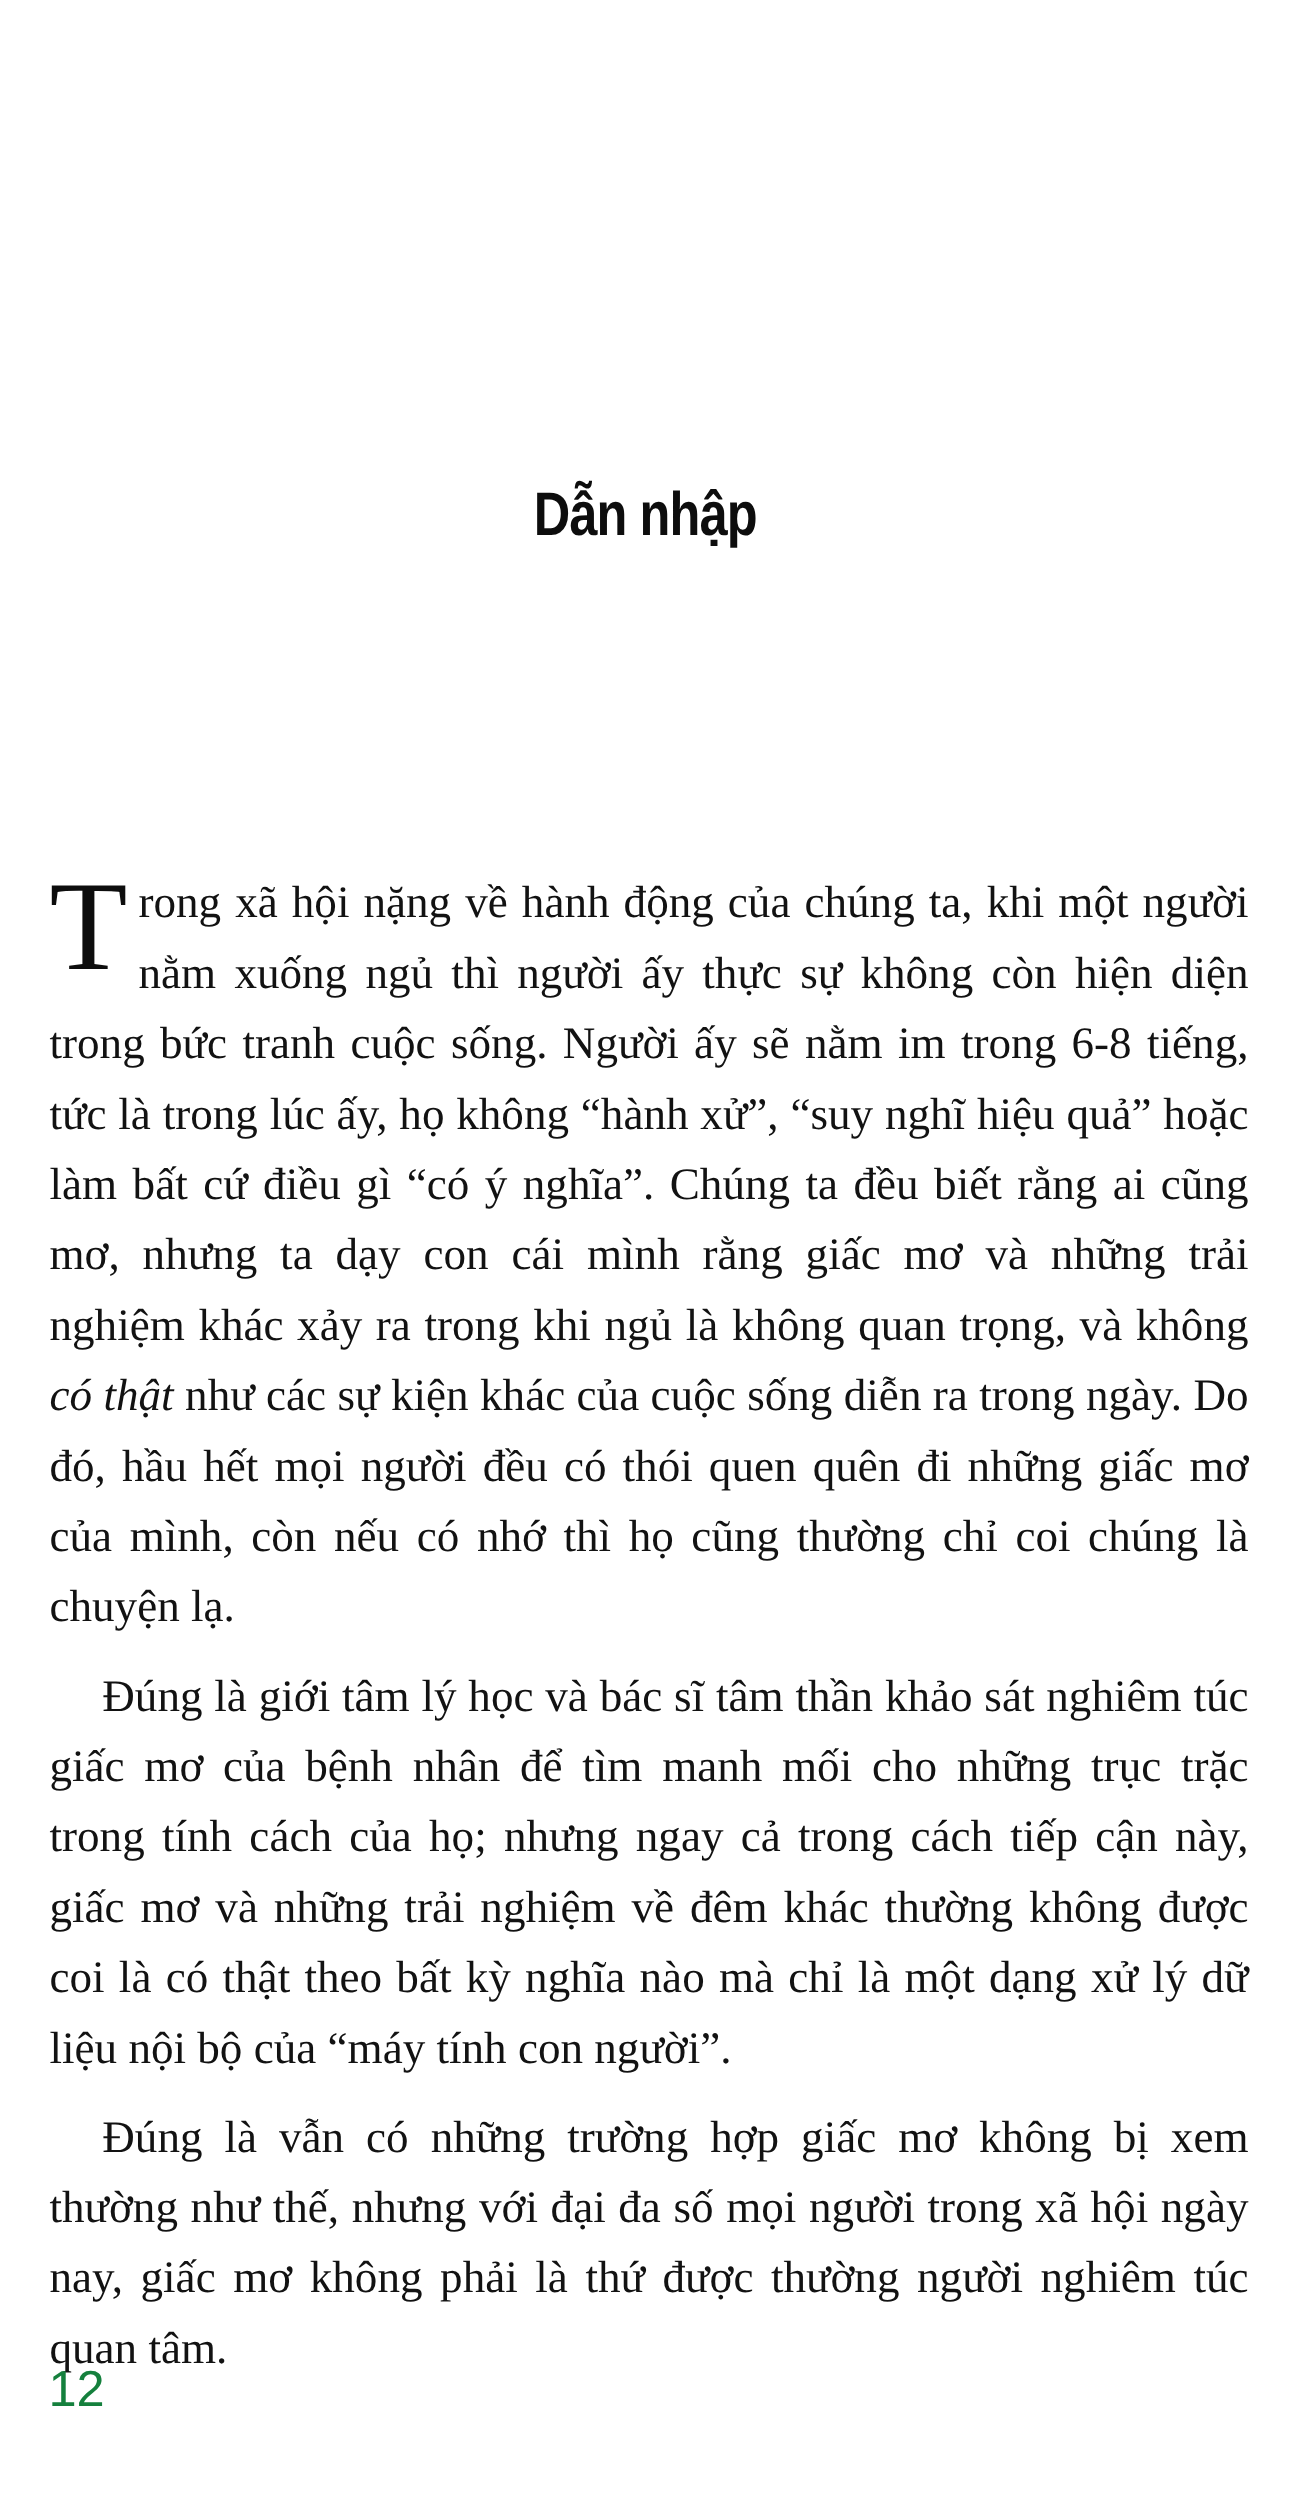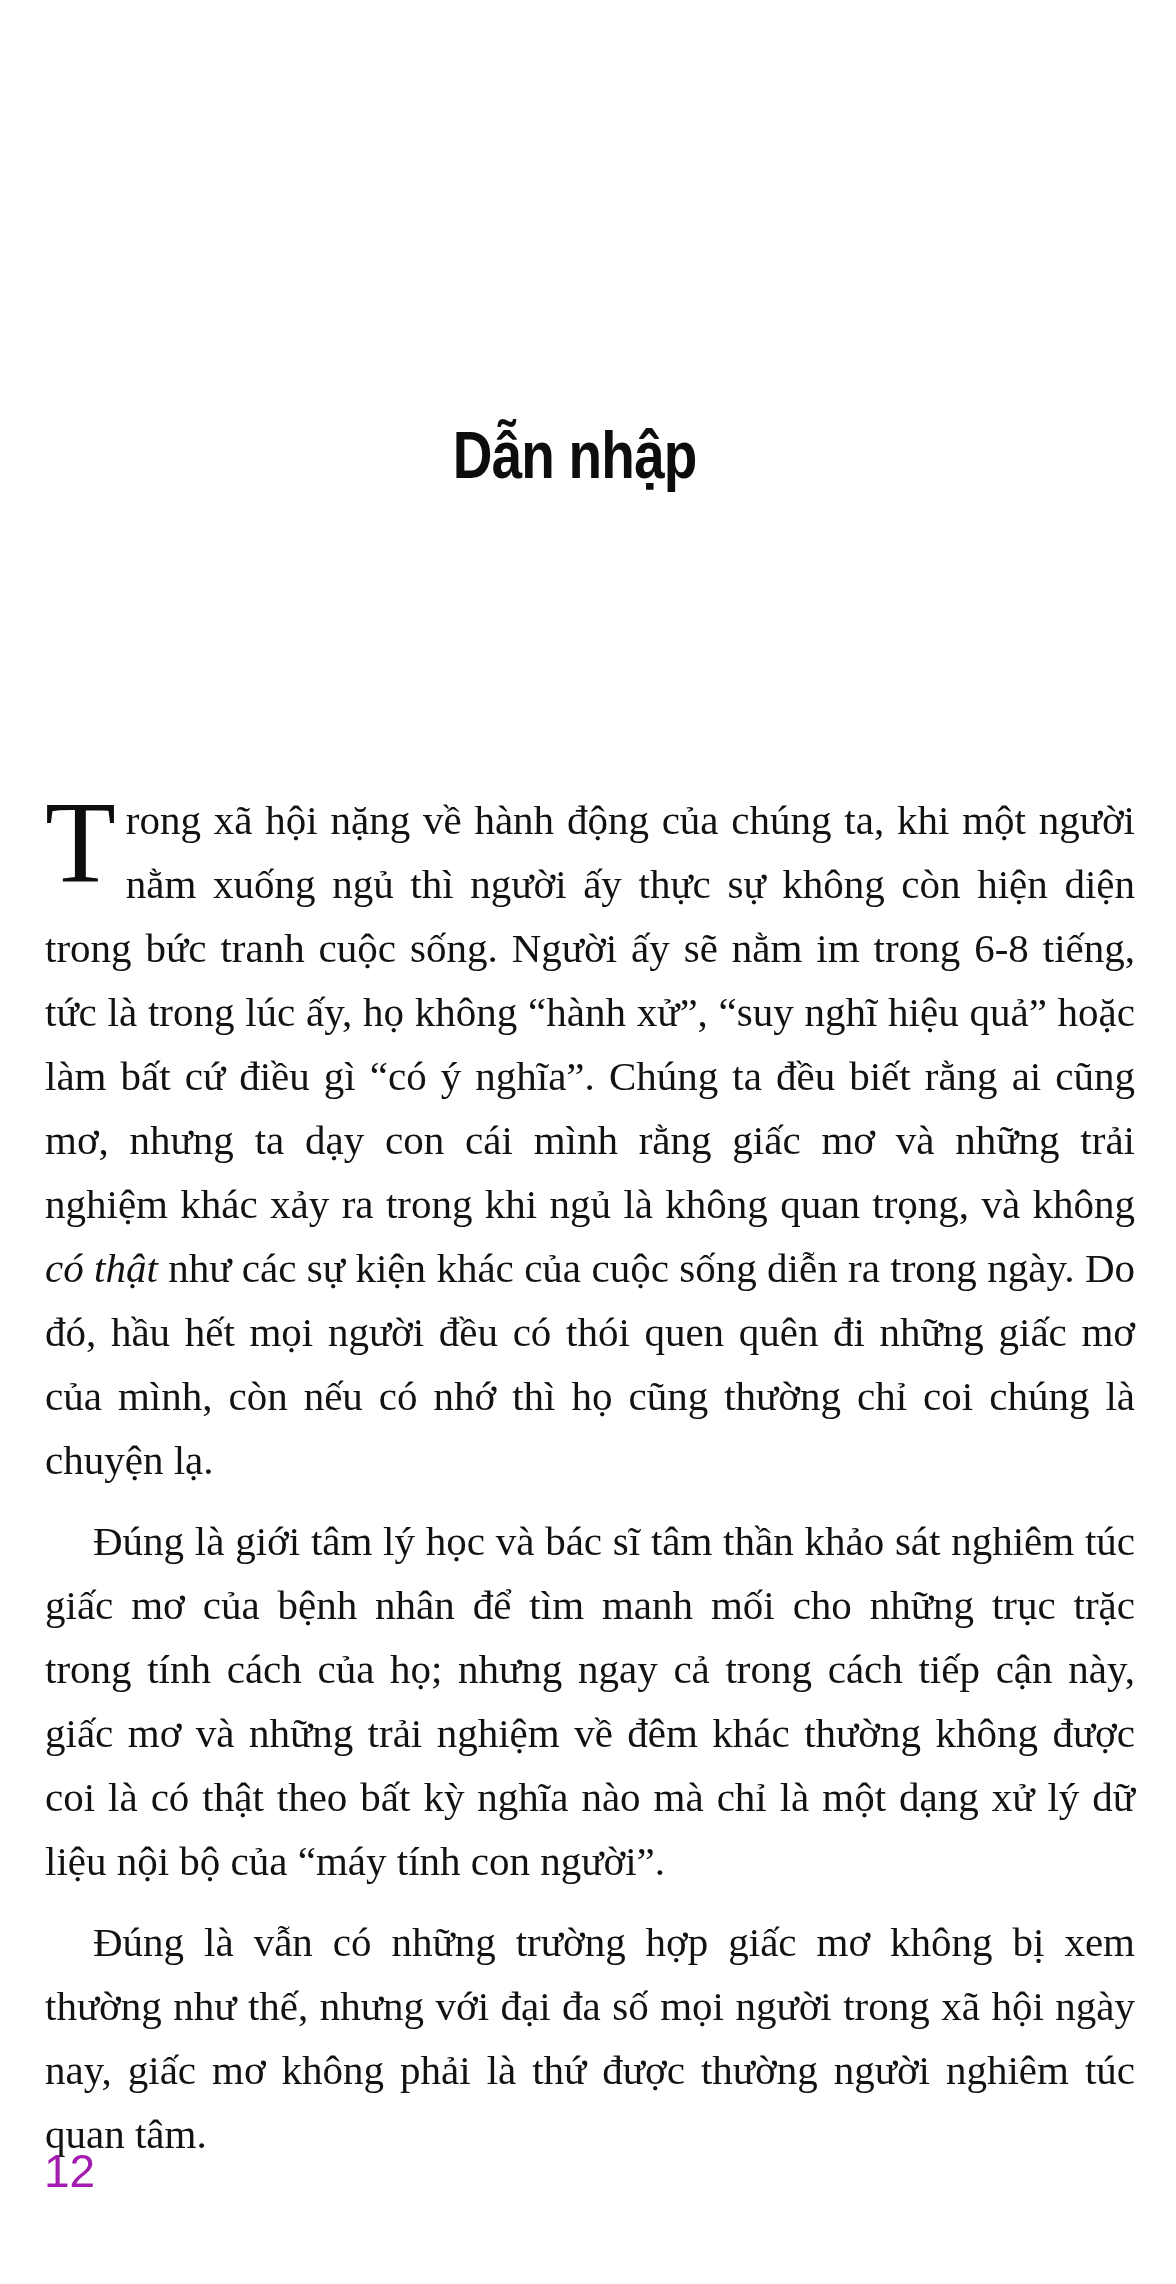--- a/index.html
+++ b/index.html
@@ -14,24 +14,24 @@
     background: #ffffff;
     overflow: hidden;
     color: #121212;
   }
   .chapter-title {
     position: absolute;
     top: 405px;
     left: 0;
     width: 1150px;
     text-align: center;
-    margin: 0;
+    margin: 12px;
     font-family: "Liberation Sans", sans-serif;
     font-weight: bold;
-    font-size: 67px;
+    font-size: 56px;
     line-height: 100px;
     color: #0d0d0d;
     letter-spacing: -1px;
   }
   .chapter-title .condense {
     display: inline-block;
     transform: scaleX(0.82);
     transform-origin: center;
   }
   .body-text {
@@ -62,21 +62,21 @@
   .italic {
     font-style: italic;
   }
   .page-number {
     position: absolute;
     top: 2146px;
     left: 44px;
     font-family: "Liberation Sans", sans-serif;
     font-size: 46px;
     line-height: 50px;
-    color: #a21caf;
+    color: #15803d;
   }
 </style>
 </head>
 <body>
 
 <div class="page">
 
   <h1 class="chapter-title"><span class="condense">Dẫn nhập</span></h1>
 
   <div class="body-text" id="body-text">

